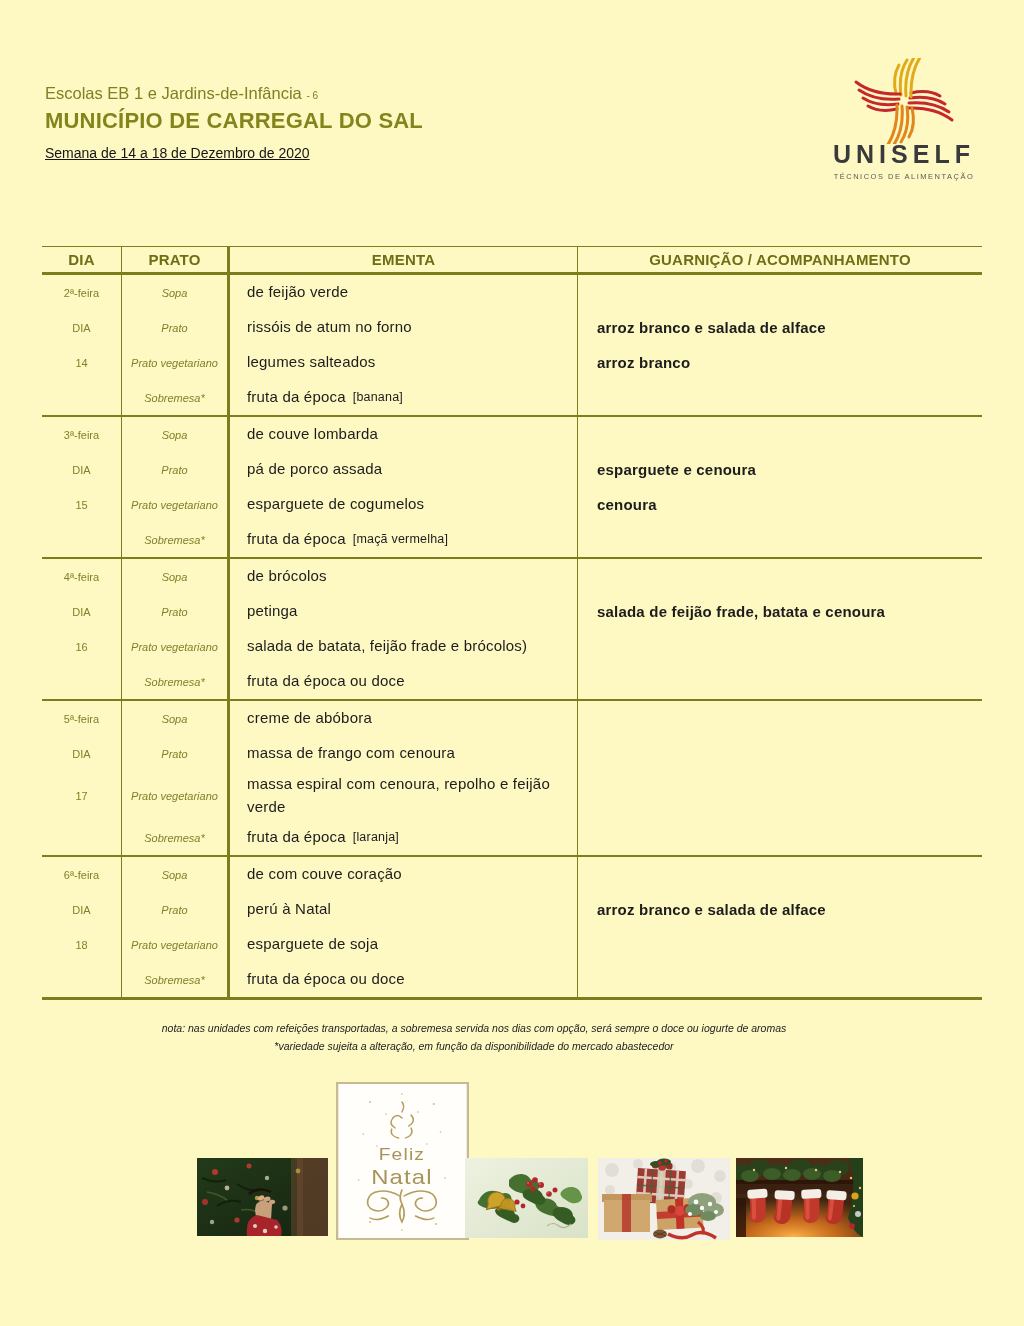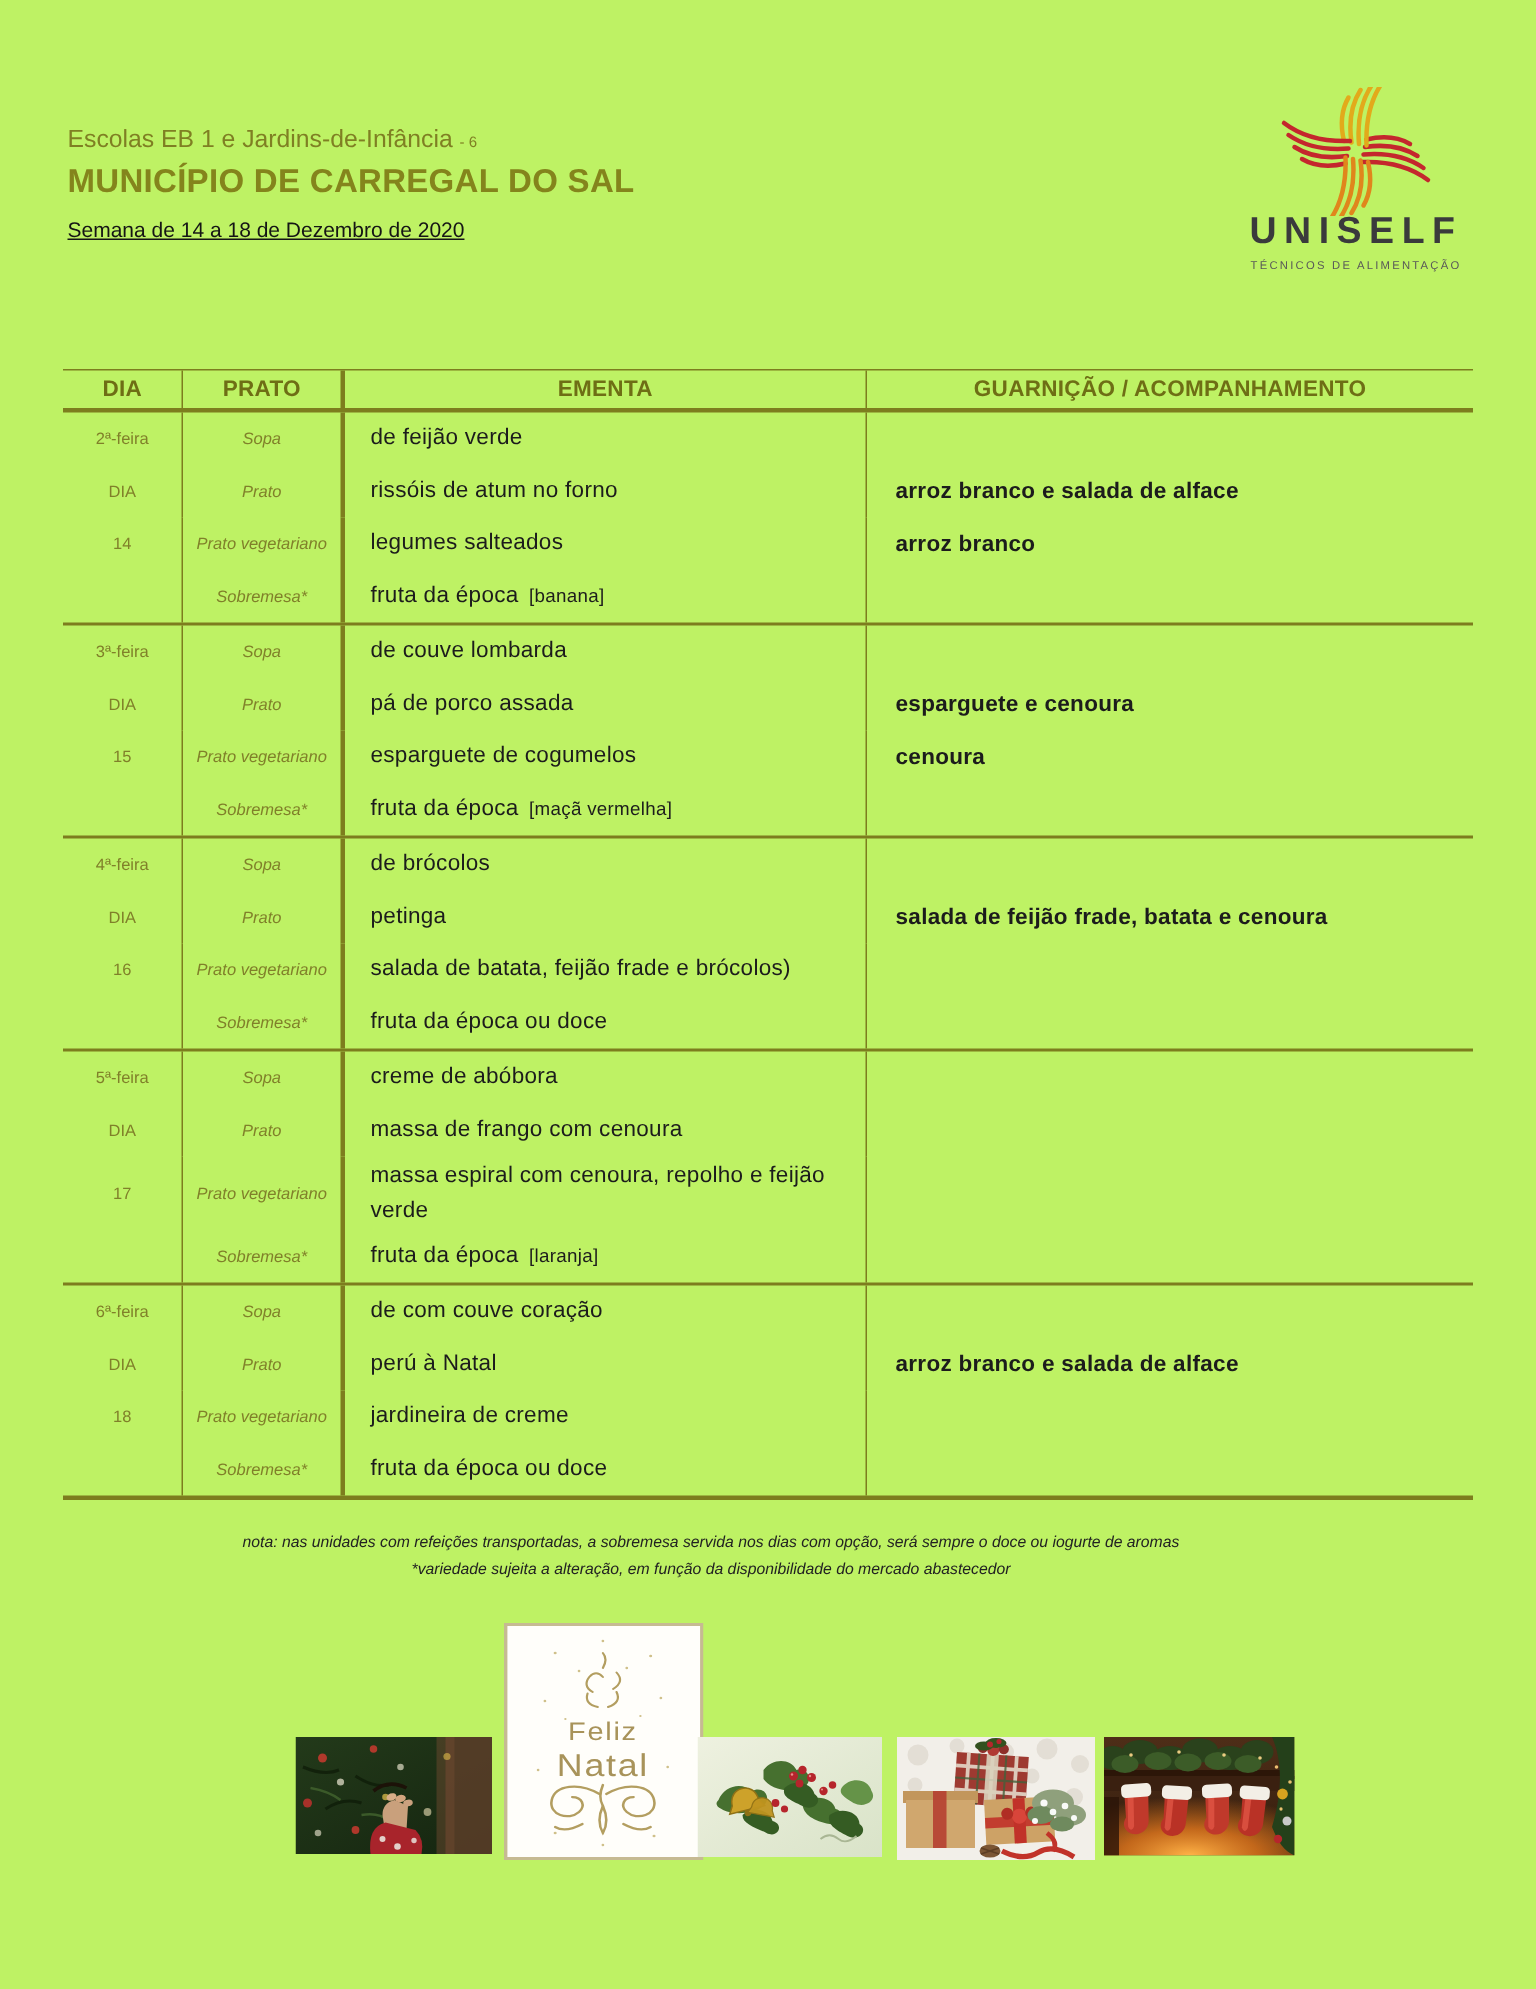--- a/index.html
+++ b/index.html
@@ -3,21 +3,21 @@
 <meta charset="utf-8">
 <style>
   :root{
     --olive:#7d7d1e;
     --olive-text:#80802a;
     --head-text:#6e6e15;
     --txt:#1c1c1c;
   }
   html,body{margin:0;padding:0;background:#ffffff;}
   body{font-family:"Liberation Sans",sans-serif;}
-  .page{position:relative;width:1024px;height:1326px;background:#bef264;overflow:hidden;}
+  .page{position:relative;width:1024px;height:1326px;background:#fef9c3;overflow:hidden;}
 
   
   .head-left{position:absolute;left:45px;top:84px;}
   .school-line{color:#7f7f23;font-size:16.5px;}
   .school-suffix{font-size:10px;}
   .page-title{color:#84841c;font-size:22px;font-weight:bold;letter-spacing:.2px;margin-top:5px;}
   .week-line{margin-top:11px;font-size:14px;color:#151515;text-decoration:underline;}
 
   .logo{position:absolute;left:818px;top:58px;width:172px;text-align:center;}
   .logo-mark{display:block;margin:0 auto;}
@@ -312,21 +312,21 @@
           <div class="cell guarnicao">
             <span>arroz branco e salada de alface</span>
           </div>
           <div class="cell dia">
             <span>18</span>
           </div>
           <div class="cell prato">
             <span>Prato vegetariano</span>
           </div>
           <div class="cell ementa">
-            <span>jardineira de creme</span>
+            <span>esparguete de soja</span>
           </div>
           <div class="cell guarnicao"></div>
           <div class="cell dia"></div>
           <div class="cell prato">
             <span>Sobremesa*</span>
           </div>
           <div class="cell ementa">
             <span>fruta da época ou doce</span>
           </div>
           <div class="cell guarnicao"></div>

